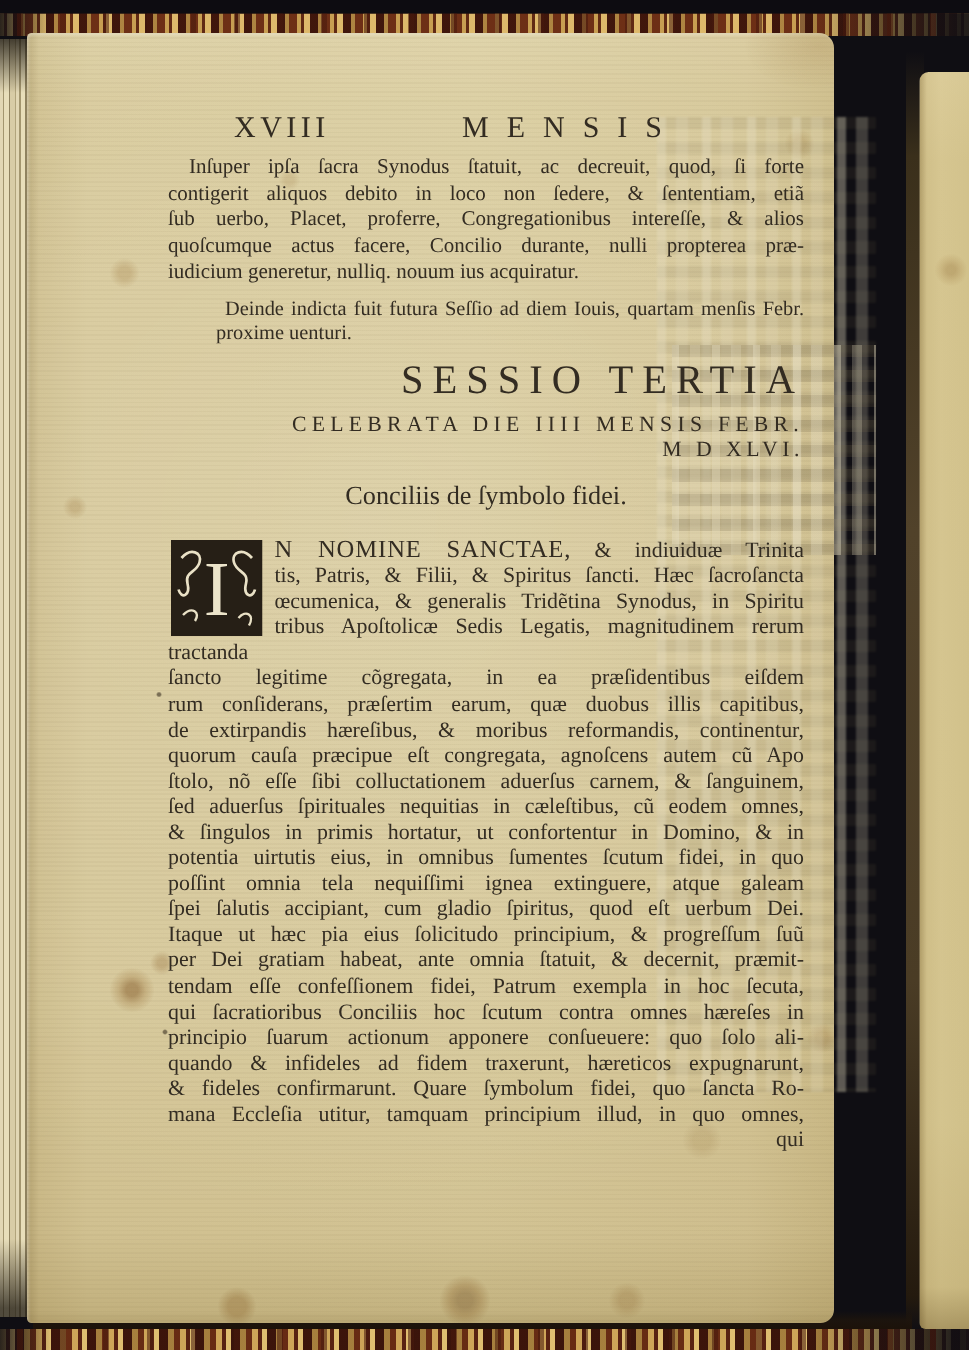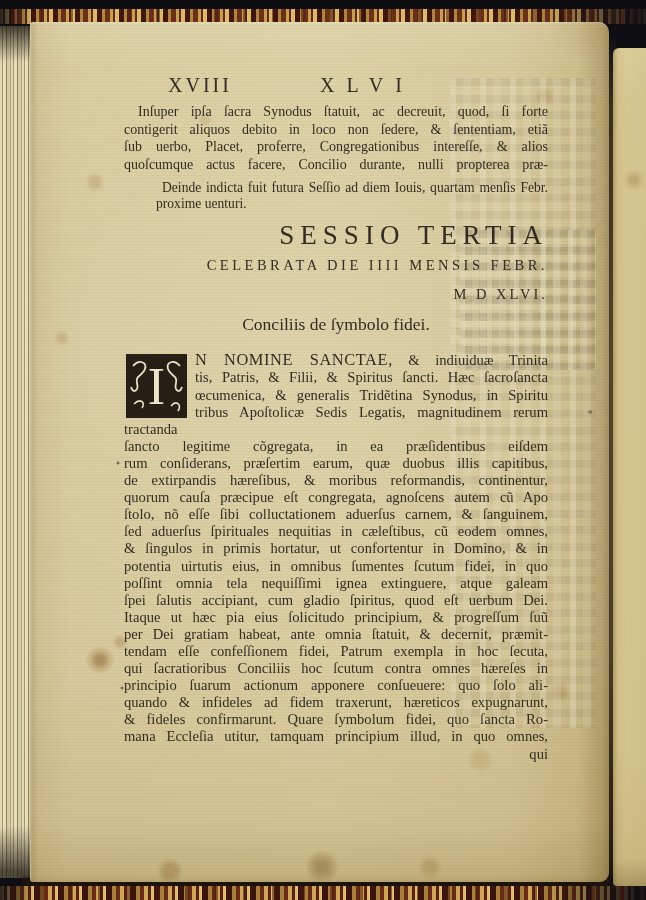--- a/index.html
+++ b/index.html
@@ -68,21 +68,21 @@
     border-radius: 6px 0 0 4px;
     background:
       radial-gradient(circle at 21px 132px, rgba(150,115,60,0.35) 0 3px, rgba(160,125,68,0.18) 7px, transparent 11px),
       linear-gradient(180deg, #efe7ca 0, #e9e0bf 60px, #e7debc 700px, #ddd2ac 810px, #b9ab83 838px),
       linear-gradient(90deg, #c1b38c 0, #e4dab8 5px, #eae1c1 14px, #e6ddbb 33px);
     background-blend-mode: normal, multiply, normal;
   }
 
   
   .page {
-    position: absolute; left: 30px; top: 22px; width: 579px; height: 860px;
+    position: absolute; left: 18px; top: 22px; width: 538px; height: 860px;
     border-radius: 3px 10px 9px 3px;
     background:
       radial-gradient(ellipse 130% 80% at 42% 38%, rgba(255,255,255,0.14), rgba(255,255,255,0) 70%),
       linear-gradient(180deg, #f0ead3 0, #ece5ca 46px, #eae2c6 220px, #e9e1c5 640px, #e3d9ba 800px, #d4c8a3 852px, #c7ba93 860px),
       linear-gradient(90deg, #c9bd99 0, #e2d8b8 8px, #eae2c6 40px, #ece5ca 300px, #e8dfc2 480px, #ddd2ae 548px, #c3b48c 572px, #a2946d 582px);
     background-blend-mode: normal, multiply, normal;
     box-shadow: inset 1px 1px 2px rgba(255,255,255,0.35);
   }
   
   .laid-lines {
@@ -144,21 +144,21 @@
   .para1 { margin-top: 3px; font-size: 14px; line-height: 17.6px; }
   .para2 { margin-top: 7px; font-size: 13.6px; line-height: 16px; margin-left: 32px; }
   .line { text-align: justify; text-align-last: justify; }
   .line.loose { text-align-last: left; }
   .indent1 { text-indent: 14px; }
   .indent2 { text-indent: 6px; }
 
   .session-heading { margin-top: 8px; text-align: right; }
   .h-title { font-size: 27px; letter-spacing: 6px; line-height: 30px; }
   .h-sub { font-size: 14.5px; letter-spacing: 3.5px; margin-top: 7px; }
-  .h-year { font-size: 14.5px; letter-spacing: 3px; margin-top: 12px; }
+  .h-year { font-size: 14.5px; letter-spacing: 3px; margin-top: 0; }
   .decree-title { margin-top: 10px; text-align: center; font-size: 17.5px; line-height: 22px; }
 
   .decree { margin-top: 16px; font-size: 14.6px; line-height: 17.1px; }
   .drop-cap {
     float: left; width: 61px; height: 64px; margin: 3px 8px 0 2px;
   }
   .drop-cap svg { display: block; width: 61px; height: 64px; }
   .first-line .caps { font-size: 16.4px; letter-spacing: 0.6px; }
   .catchword { text-align: right; }
 </style>
@@ -176,28 +176,29 @@
   <div class="page">
     <div class="laid-lines"></div>
     <div class="stains"></div>
     <div class="showthrough"></div>
     <div class="showthrough-strong"></div>
 
     <div class="content">
 
       <div class="header-row">
         <span class="folio">XVIII</span>
-        <span class="running-title">XLVI</span>
+        <span class="running-title">MENSIS</span>
       </div>
 
       <div class="para1">
         <div class="line indent1">Inſuper ipſa ſacra Synodus ſtatuit, ac decreuit, quod, ſi forte</div>
         <div class="line">contigerit aliquos debito in loco non ſedere, &amp; ſententiam, etiã</div>
         <div class="line">ſub uerbo, Placet, proferre, Congregationibus intereſſe, &amp; alios</div>
         <div class="line">quoſcumque actus facere, Concilio durante, nulli propterea præ-</div>
+        <div class="line loose">iudicium generetur, nulliq. nouum ius acquiratur.</div>
       </div>
 
       <div class="para2">
         <div class="line indent2">Deinde indicta fuit futura Seſſio ad diem Iouis, quartam menſis Febr.</div>
         <div class="line loose">proxime uenturi.</div>
       </div>
 
       <div class="session-heading">
         <div class="h-title">SESSIO TERTIA</div>
         <div class="h-sub">CELEBRATA DIE IIII MENSIS FEBR.</div>

